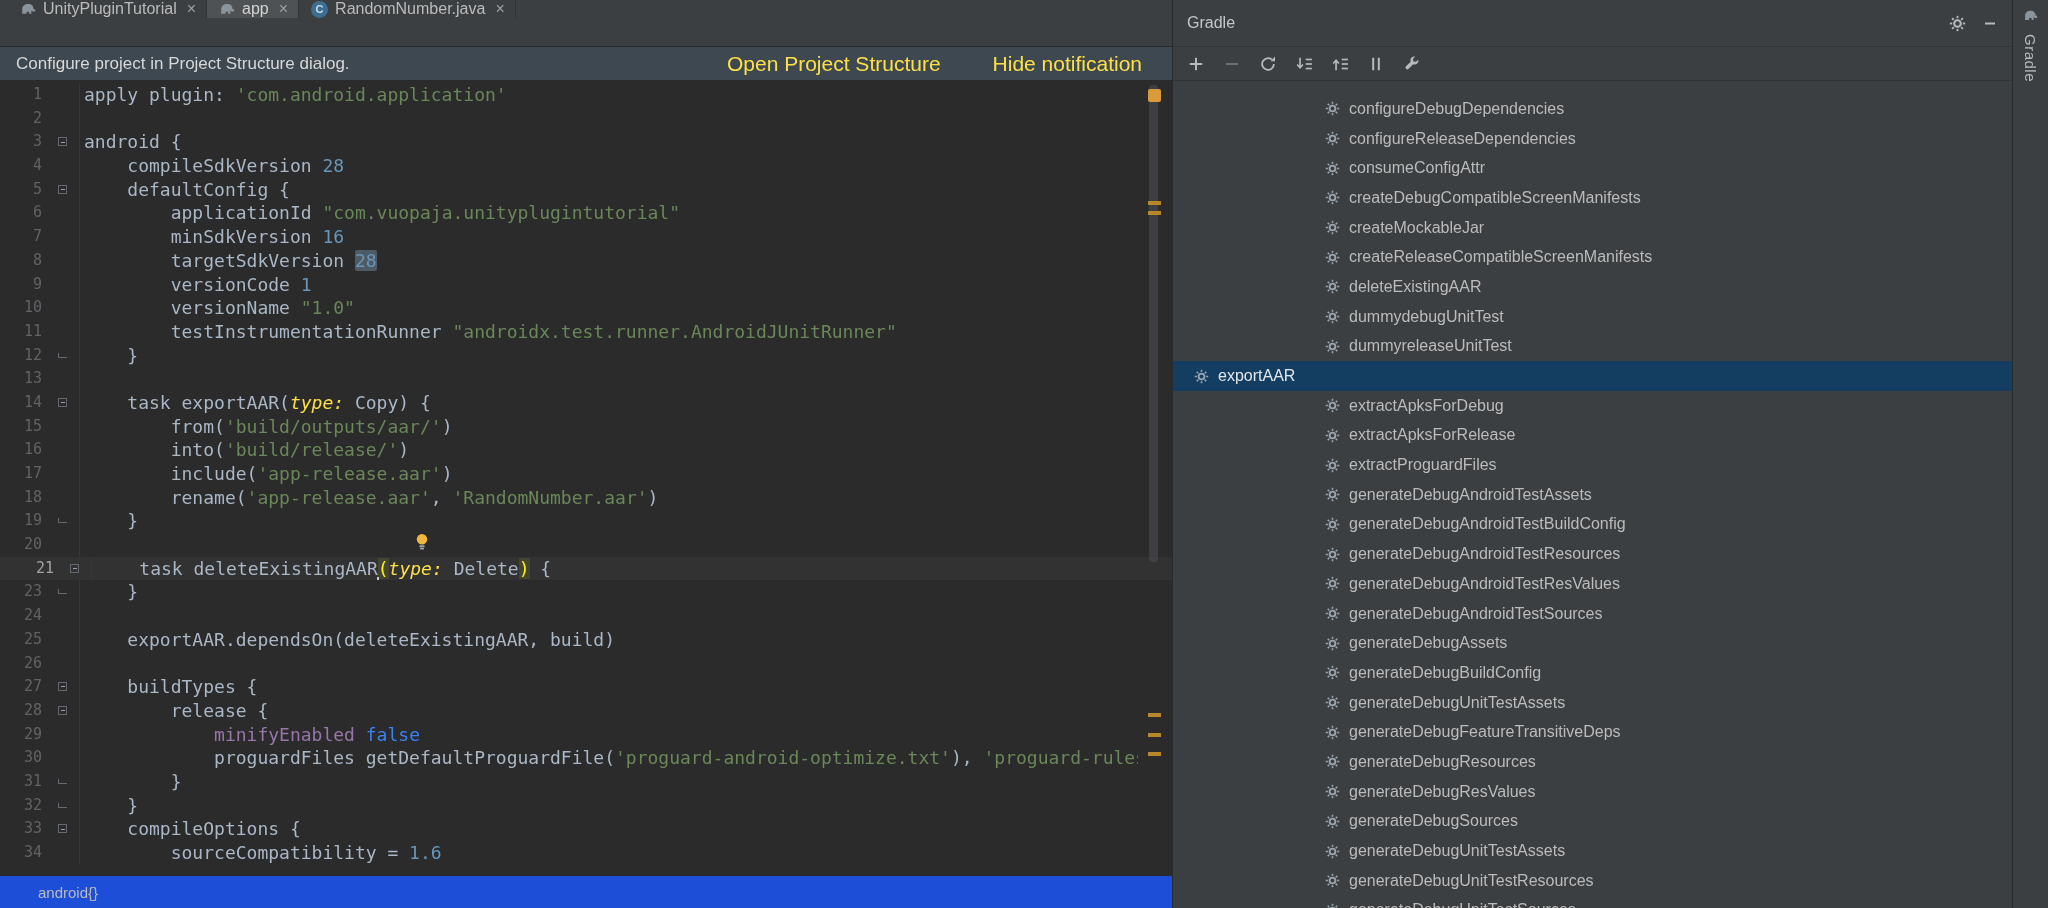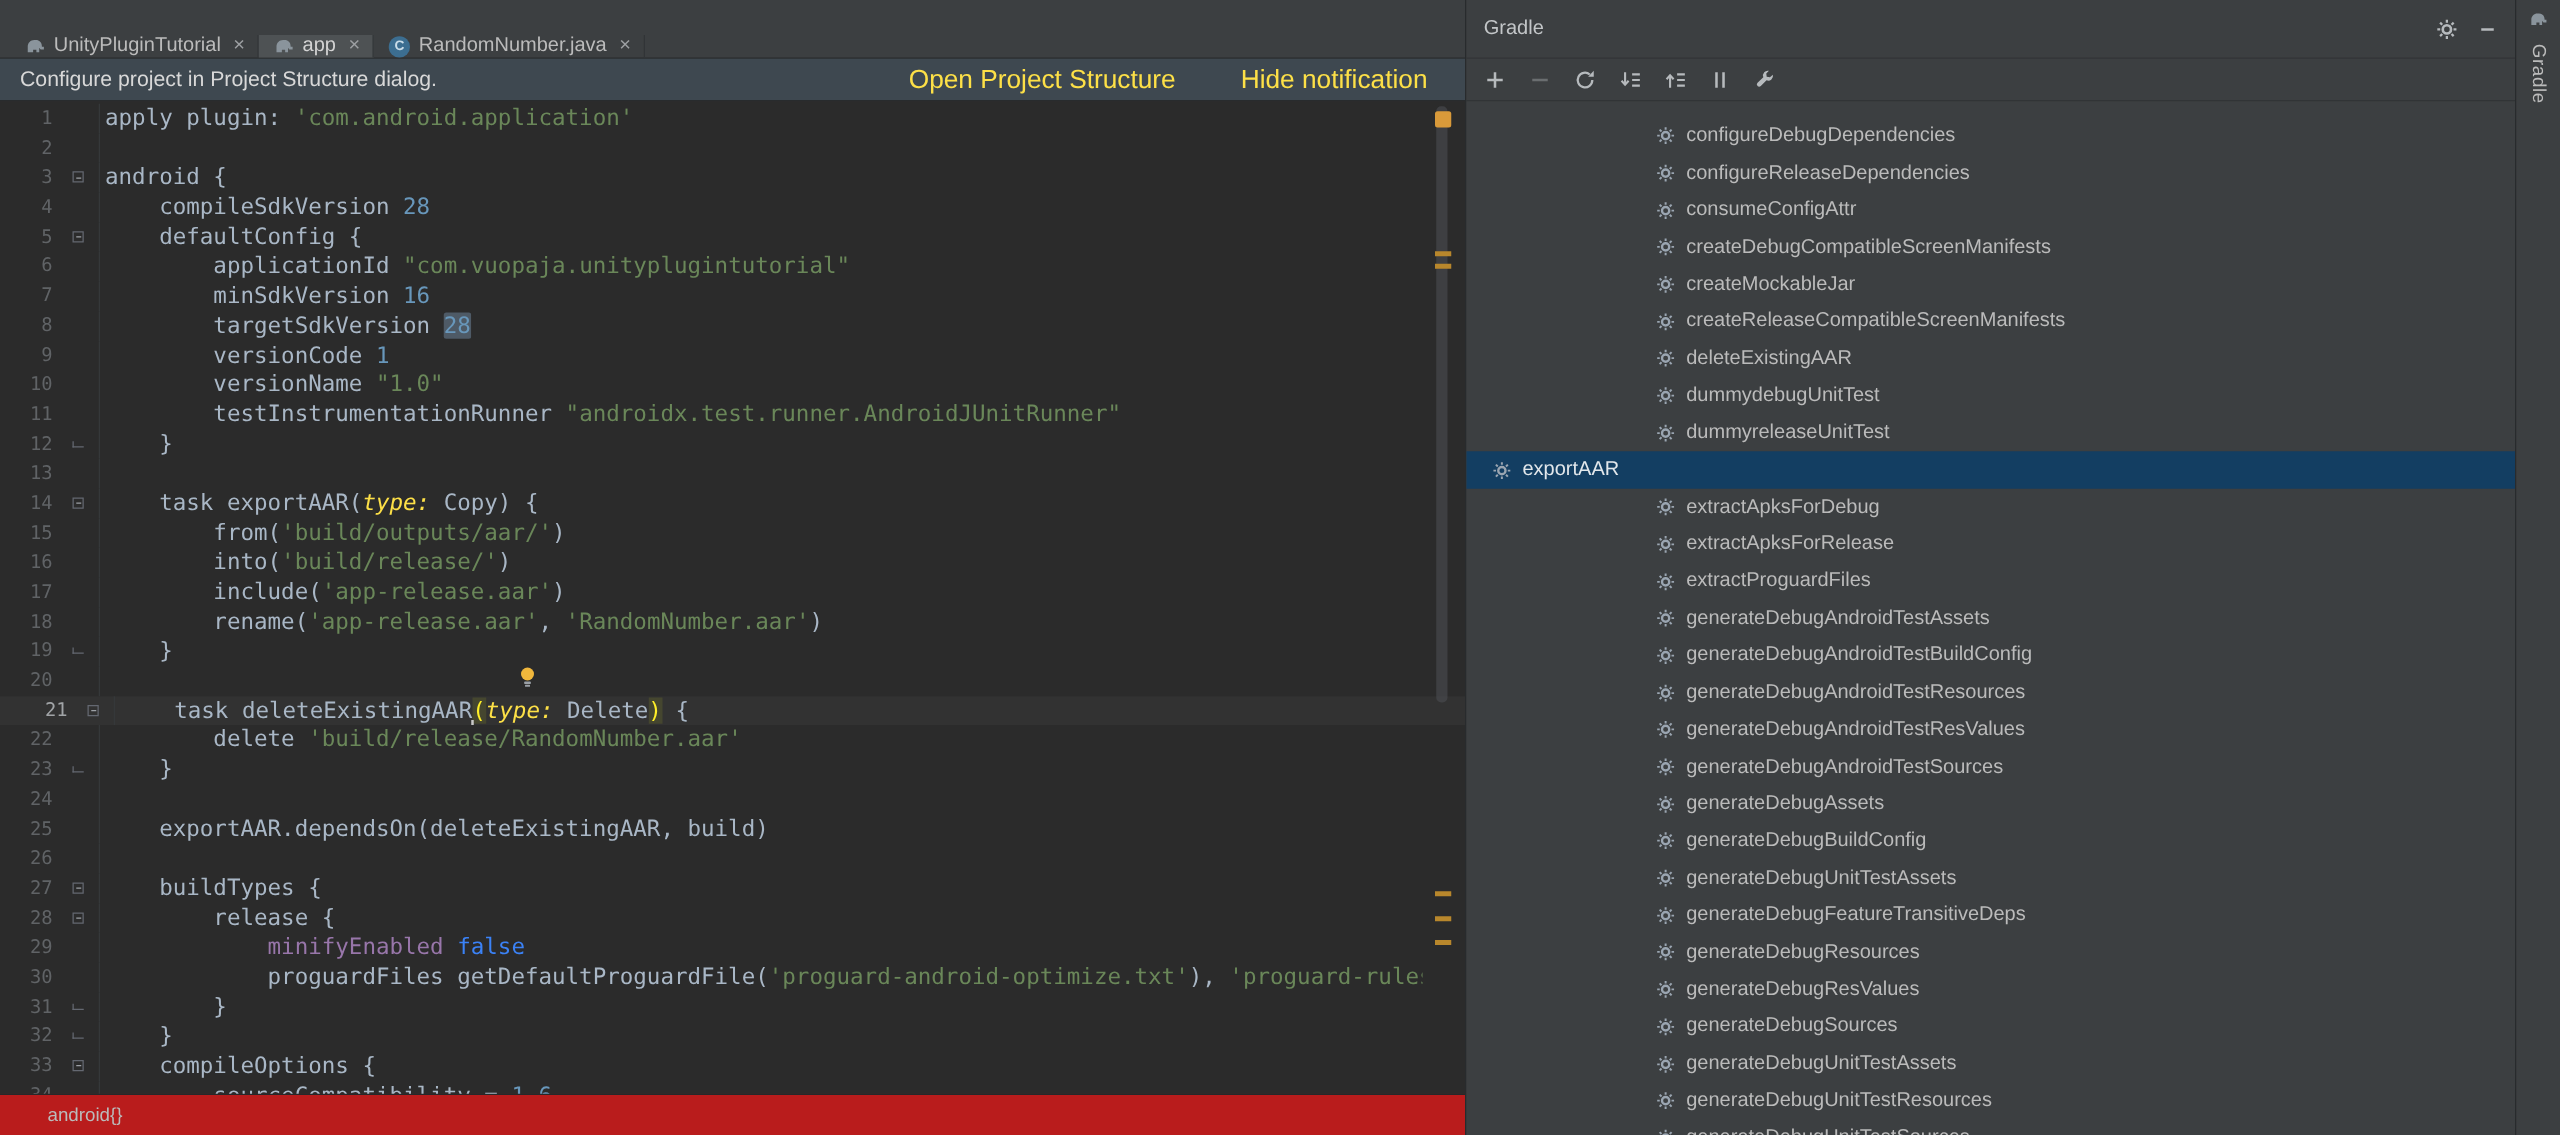--- a/index.html
+++ b/index.html
@@ -7,21 +7,21 @@
   .app {
     position: relative; width: 2048px; height: 908px;
     background:#2b2b2b; overflow:hidden;
     font-family:"Liberation Sans", sans-serif;
     -webkit-font-smoothing: antialiased;
   }
 
   
   .left { position:absolute; left:0; top:0; width:1172px; height:908px; display:flex; flex-direction:column; }
 
-  .tabbar { height:47px; flex:none; background:#3c3f41; display:flex; align-items:flex-end; padding-left:8px; border-bottom:1px solid #282b2d; }
+  .tabbar { height:47px; flex:none; background:#3c3f41; display:flex; align-items:flex-start; padding-left:8px; border-bottom:1px solid #282b2d; }
   .tab { display:flex; align-items:center; gap:7px; padding:0 10px 0 12px; border-right:1px solid #313437; color:#bbbbbb; font-size:16px; cursor:pointer; white-space:nowrap; }
   .tab.sel { background:#4e5254; color:#d3d3d3; }
   .tab .tico { display:inline-flex; align-items:center; }
   .tab .tx { color:#9da0a3; font-size:16px; margin-left:3px; }
   .cico { width:17px; height:17px; border-radius:50%; background:#3c6e91; color:#c9dce8; font:bold 11px/17px "Liberation Sans",sans-serif; text-align:center; display:inline-block; }
 
   .notif { height:34px; flex:none; background:#3e4850; display:flex; align-items:center; padding:0 30px 0 16px; font-size:17px; color:#d8d8d8; border-bottom:1px solid #282b2d; }
   .nactions { margin-left:auto; display:flex; gap:52px; }
   .nlink { color:#fde047; cursor:pointer; font-size:21px; }
 
@@ -46,21 +46,21 @@
   .hl  { background:#4e5a66; border-radius:2px; }
   .caret { display:inline-block; width:0; position:relative; }
   .caret::after { content:""; position:absolute; left:-1px; top:2px; width:2px; height:19px; background:#c8c8c8; }
 
   .bulb { position:absolute; left:414px; top:452px; width:16px; height:18px; cursor:pointer; }
 
   .vsb { position:absolute; right:14px; top:4px; width:9px; height:477px; background:#47494d; border-radius:4px; opacity:.7; }
   .stripe-sq  { position:absolute; right:11px; top:8px;  width:13px; height:13px; background:#d99a3a; border-radius:2px; }
   .stripe-mark{ position:absolute; right:11px; width:13px; height:4px; background:#b8872c; }
 
-  .breadcrumbs { height:33px; flex:none; background:#b91c1c; border-top:1px solid #26282a; display:flex; align-items:center; padding-left:38px; font-size:15px; color:#bbbbbb; }
+  .breadcrumbs { height:33px; flex:none; background:#1d4ed8; border-top:1px solid #26282a; display:flex; align-items:center; padding-left:38px; font-size:15px; color:#bbbbbb; }
 
   
   .panel { position:absolute; left:1172px; top:0; width:840px; height:908px; background:#3c3f41; border-left:1px solid #282b2d; display:flex; flex-direction:column; }
   .phead { height:47px; flex:none; display:flex; align-items:center; padding:0 14px 0 14px; font-size:16px; color:#c3c6c8; border-bottom:1px solid #323537; }
   .phicons { margin-left:auto; display:flex; gap:16px; align-items:center; }
   .phbtn { display:flex; align-items:center; cursor:pointer; }
   .ptool { height:34px; flex:none; display:flex; align-items:center; padding-left:8px; gap:6px; border-bottom:1px solid #313436; }
   .tbtn { width:30px; height:26px; display:flex; align-items:center; justify-content:center; border-radius:3px; cursor:pointer; color:#b6babd; }
   .tbtn.dis { opacity:.38; }
   .tree { flex:1; overflow:hidden; padding-top:13px; position:relative; }
@@ -229,25 +229,20 @@
             <pre class="code"></pre>
           </div>
           <div class="cl cur">
             <span class="ln">21</span>
             <span class="fold">
               <span class="fm fs"></span>
             </span>
             <pre class="code"><span class="p">    task deleteExistingAAR</span><span class="caret"></span><span class="pm">(</span><span class="arg">type:</span><span class="p"> Delete</span><span class="pm">)</span><span class="p"> {</span></pre>
           </div>
           <div class="cl">
-            <span class="ln">22</span>
-            <span class="fold"></span>
-            <pre class="code"><span class="p">        delete </span><span class="s">'build/release/RandomNumber.aar'</span></pre>
-          </div>
-          <div class="cl">
             <span class="ln">23</span>
             <span class="fold">
               <span class="fm fe"></span>
             </span>
             <pre class="code"><span class="p">    }</span></pre>
           </div>
           <div class="cl">
             <span class="ln">24</span>
             <span class="fold"></span>
             <pre class="code"></pre>

